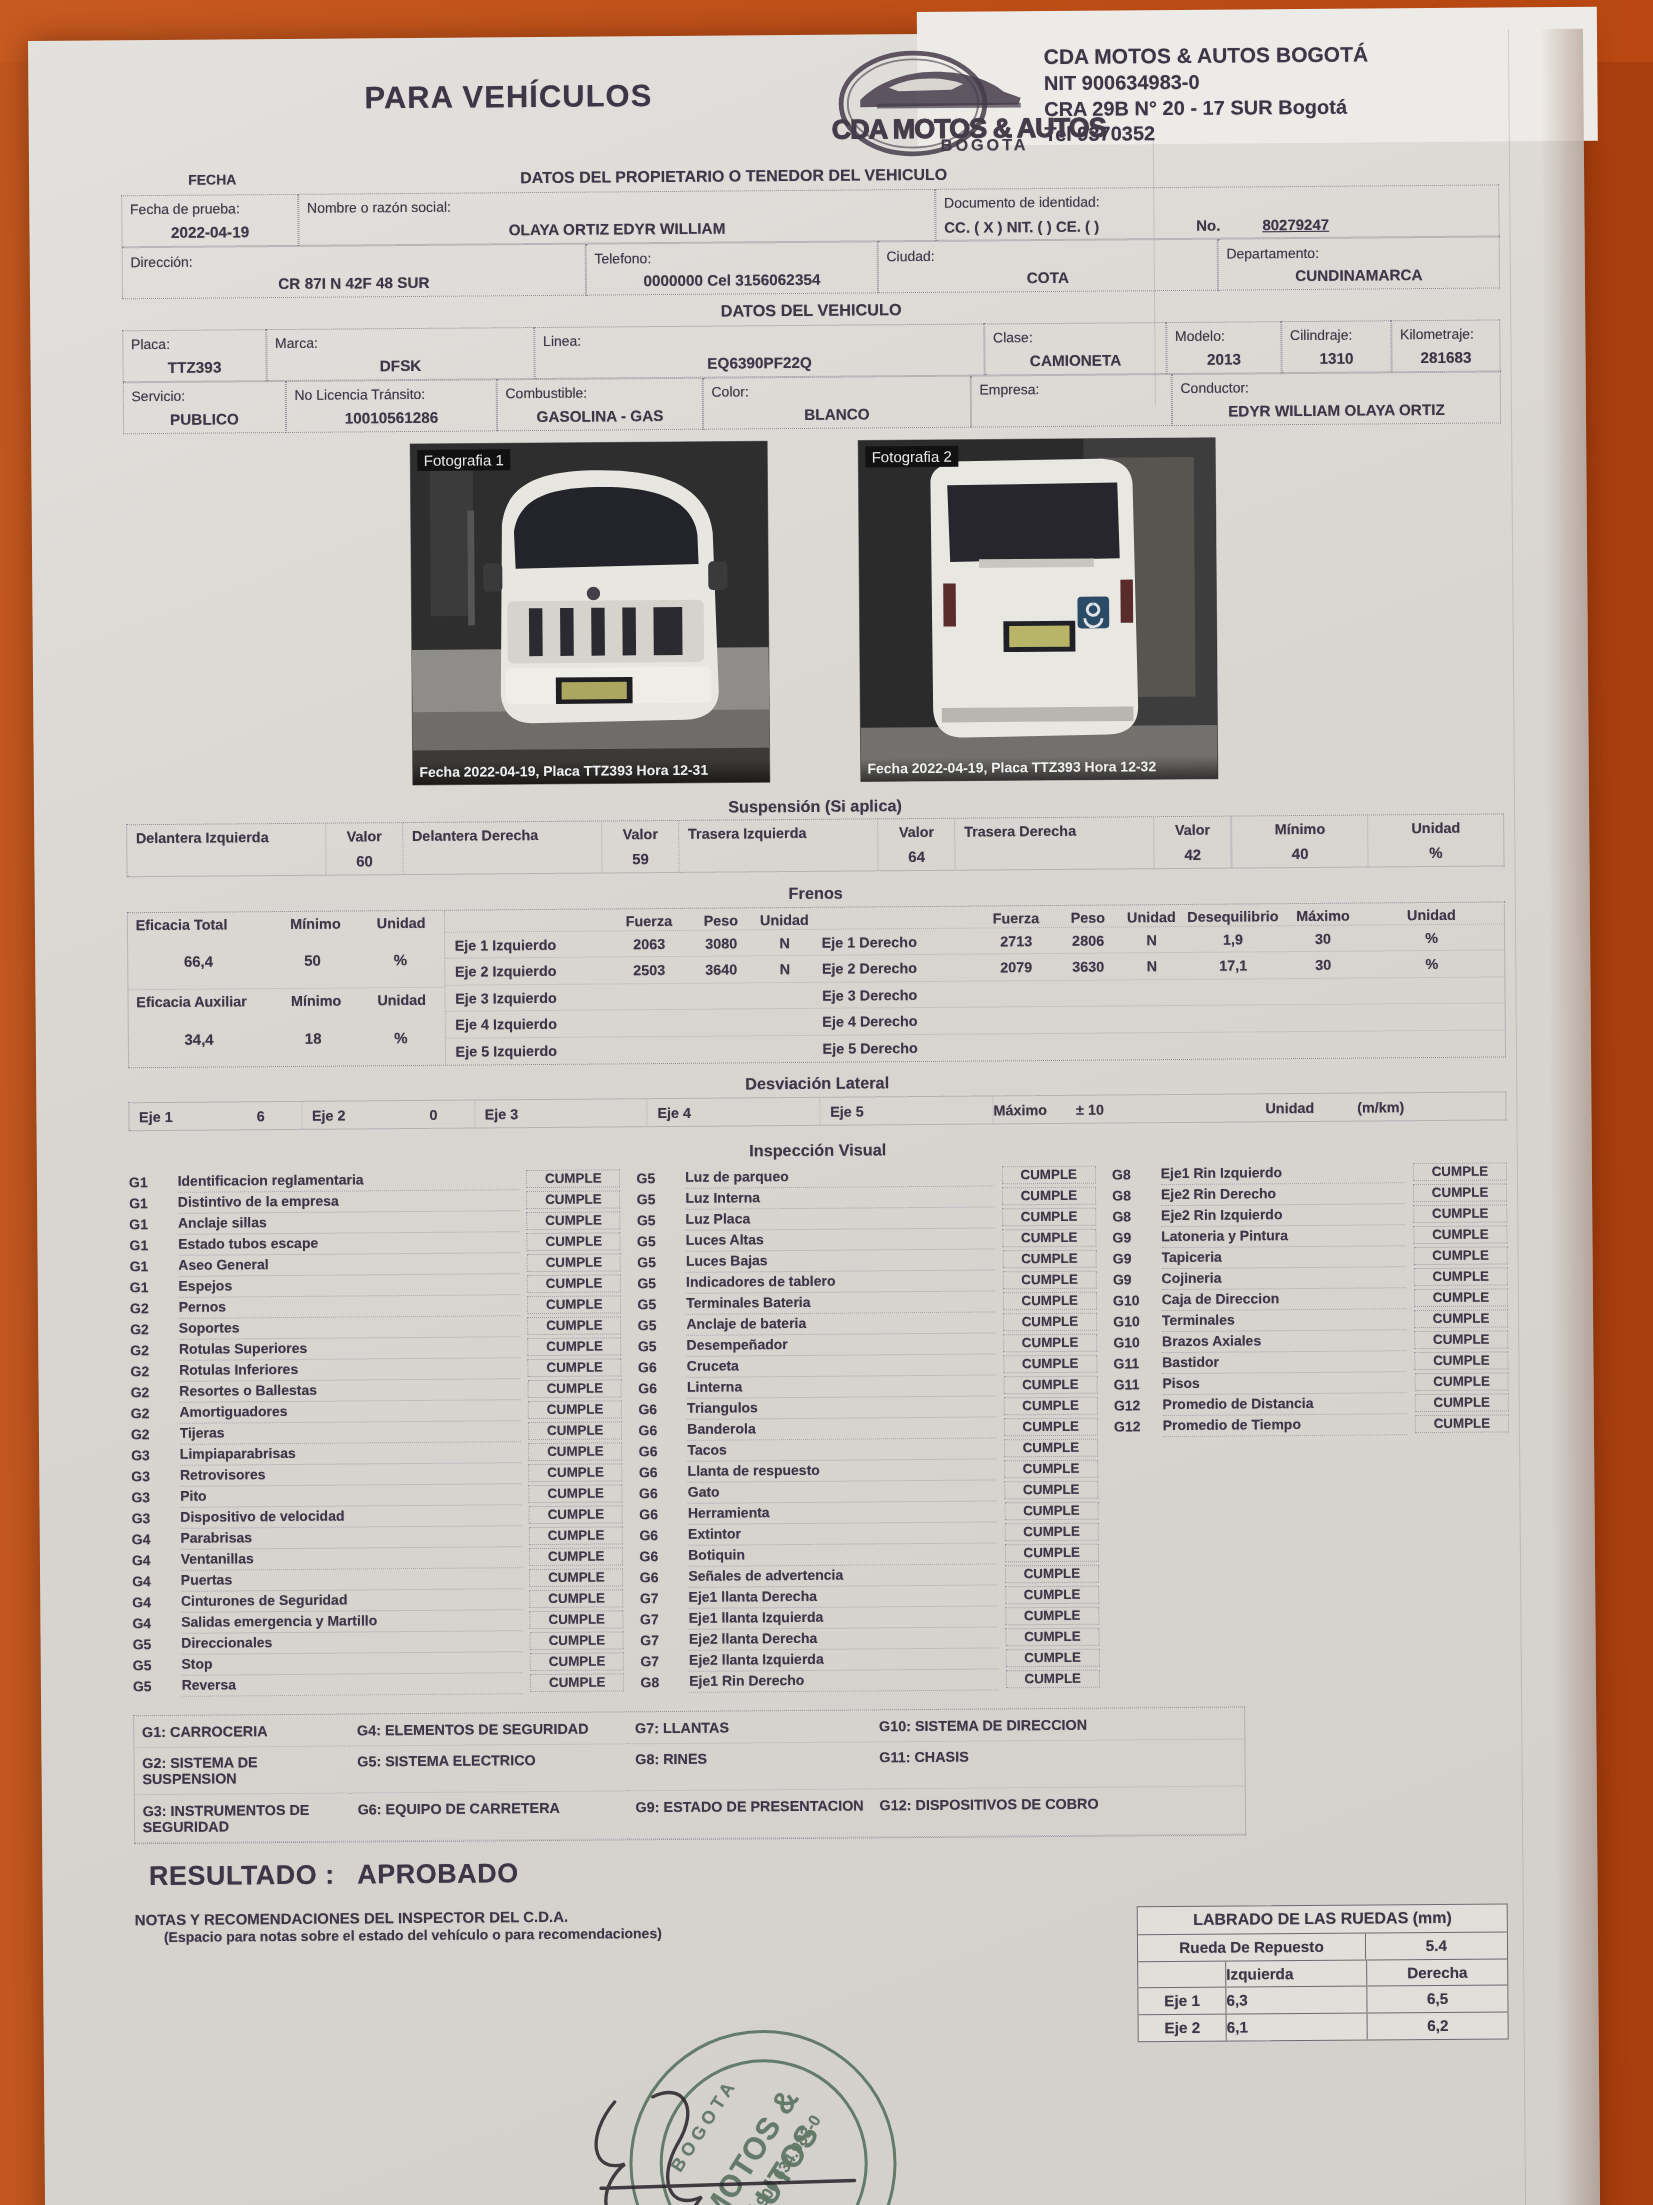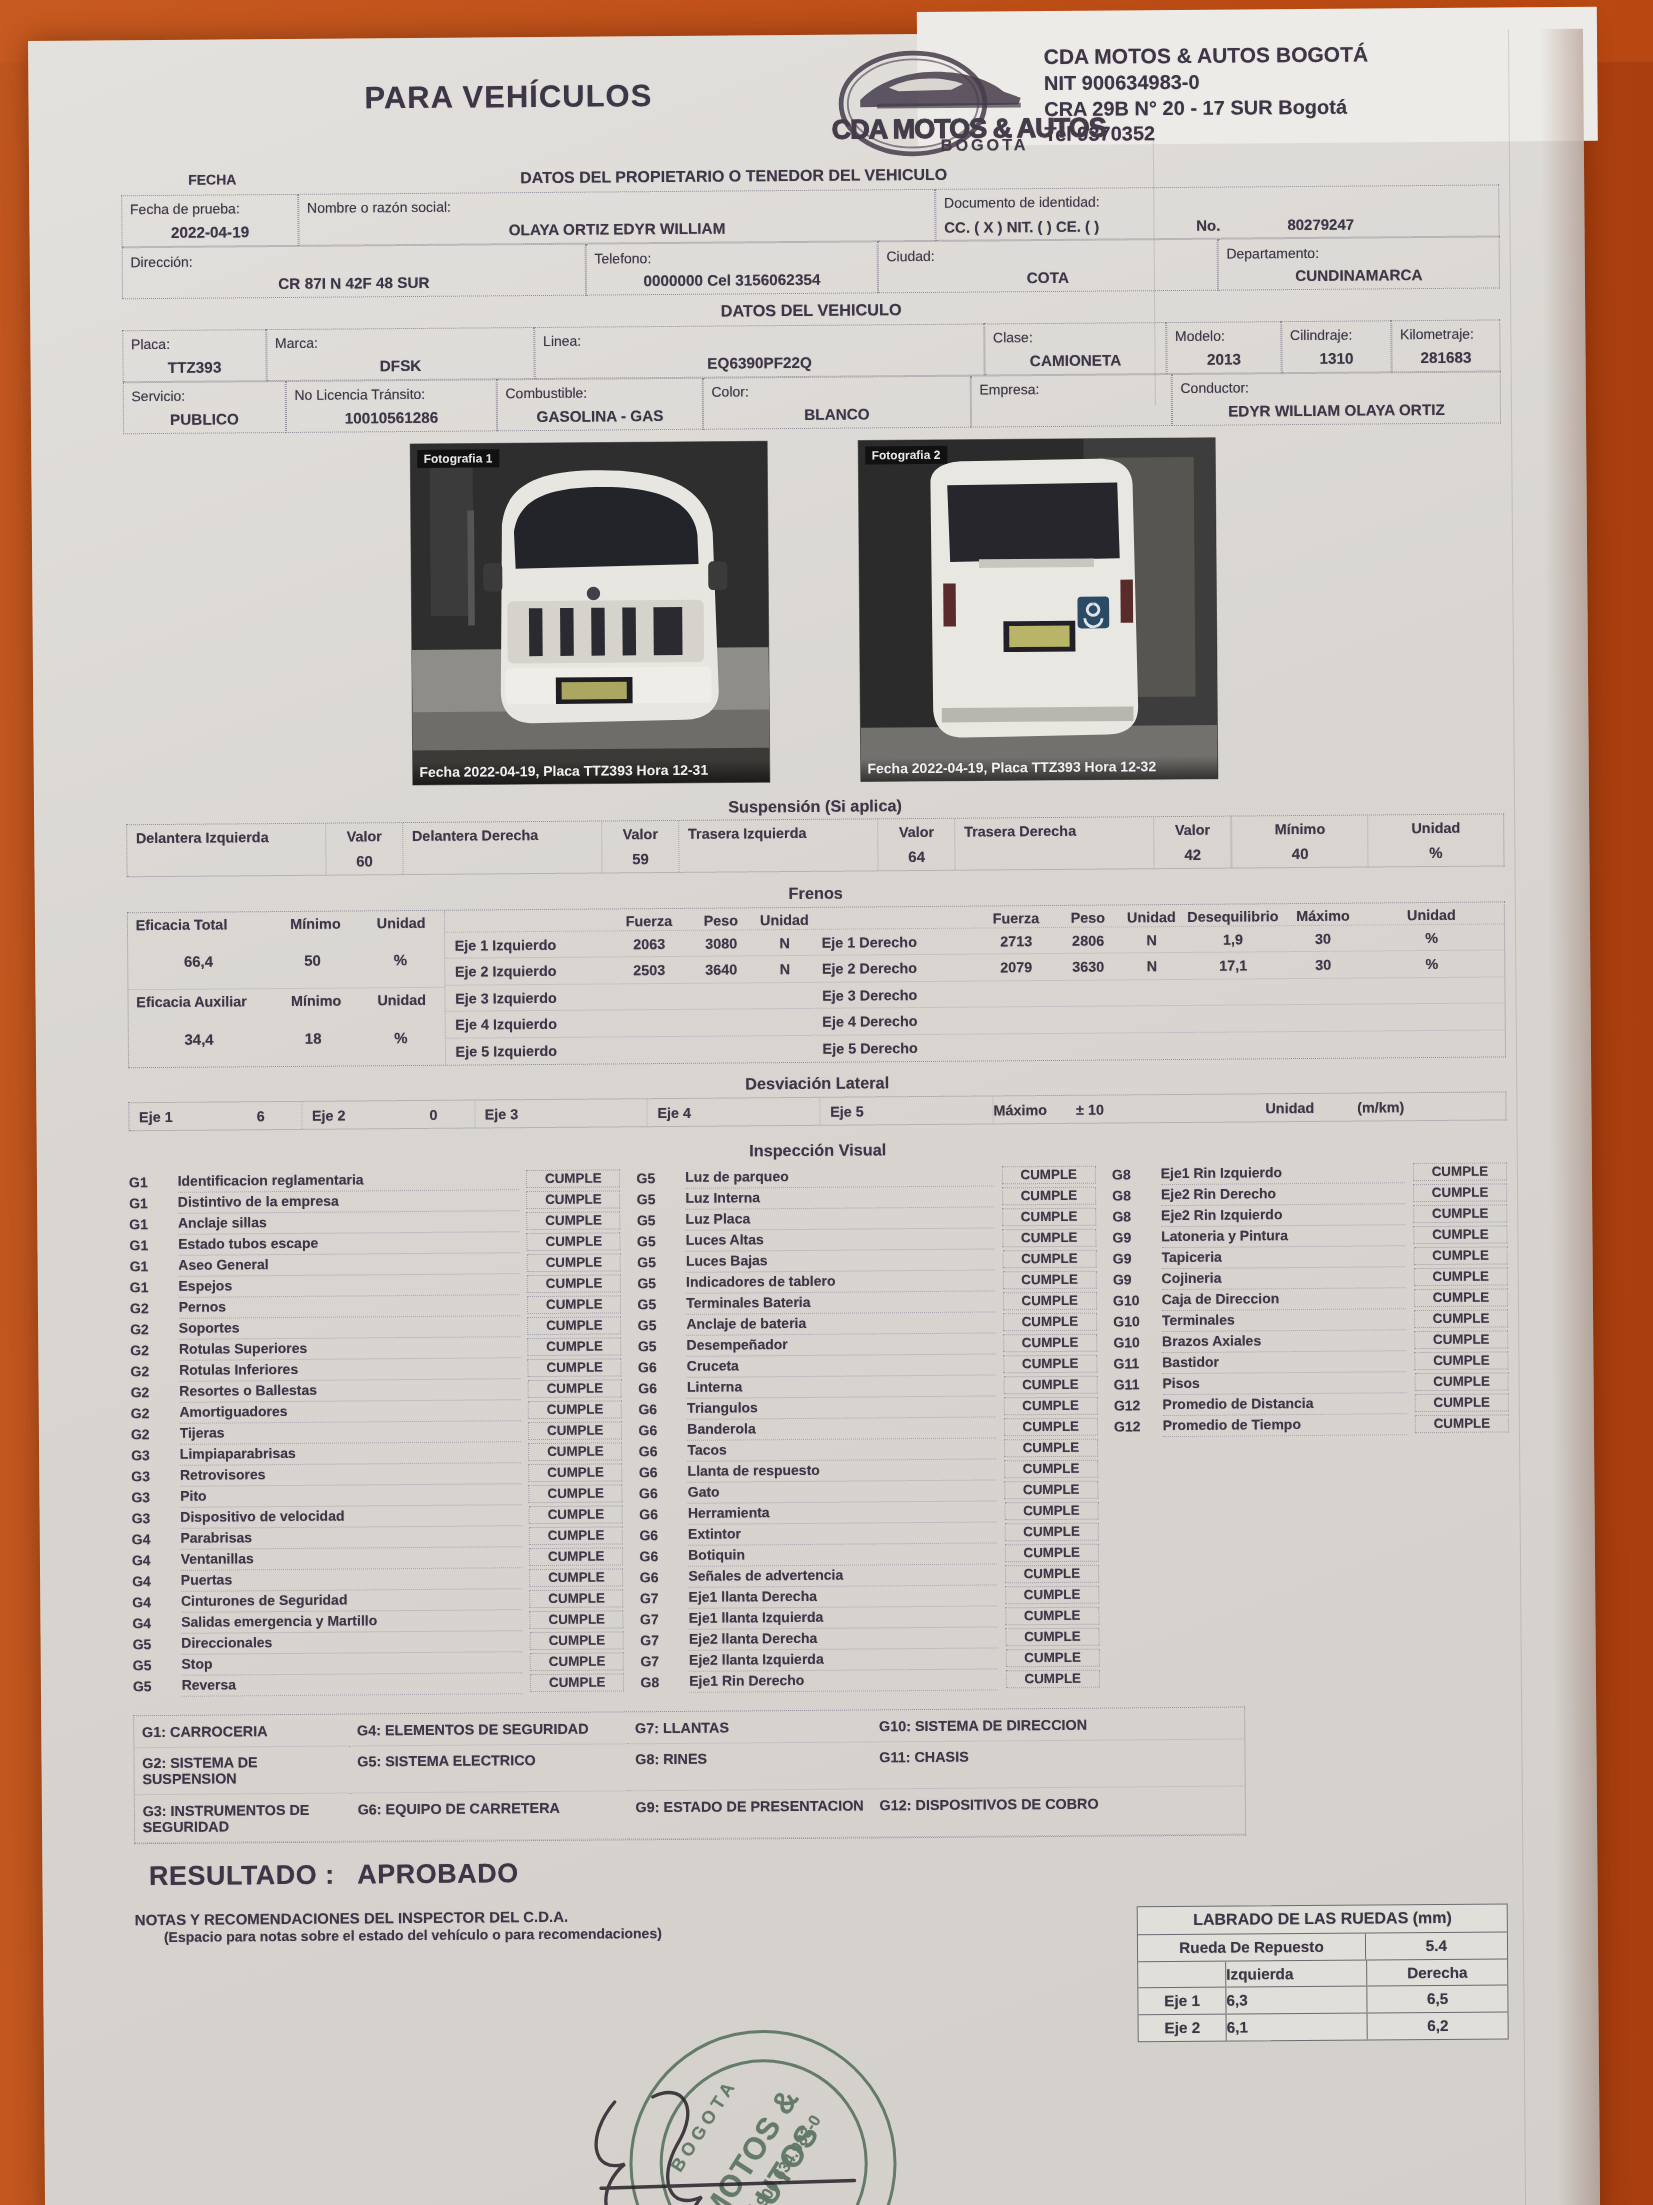--- a/index.html
+++ b/index.html
@@ -43,32 +43,32 @@
   .owner-head{display:flex;margin-top:2.9px;}
   .owner-head .fecha{font-size:14px;font-weight:bold;margin-left:67px;}
   .owner-head .ot{flex:1;text-align:center;font-size:16px;font-weight:bold;margin-right:268px;}
   .grid{display:grid;}
   .cell{border:1px dotted #938d99;padding:5.7px 7.7px 3.8px 7.7px;position:relative;}
   .cell .fvalue{margin-top:6.7px;}
   .own1{grid-template-columns:177px 637px 1fr;margin-top:4.8px;}
   .own2{grid-template-columns:464px 292px 340px 1fr;}
   .doc-line{display:flex;font-size:15px;font-weight:bold;margin-top:7.7px;}
   .doc-line .no-lab{margin-left:97px;}
-  .doc-line .no-val{margin-left:67px;}
+  .doc-line .no-val{margin-left:42px;text-decoration:underline;}
 
   .veh1{grid-template-columns:144px 268px 450px 182px 115px 110px 1fr;margin-top:4.8px;}
   .veh2{grid-template-columns:163px 211px 206px 268px 201px 1fr;}
 
   
   .photos{display:flex;margin-top:12.4px;margin-left:287px;gap:91px;}
   .photo{position:relative;width:357px;height:341px;background:#3c3c3c;overflow:hidden;
     box-shadow:0 0 0 0.5px #777;}
   .photo svg{position:absolute;left:0;top:0;}
-  .ptag{position:absolute;left:6.7px;top:5.7px;background:#111;color:#e8e8e8;font-size:12px;
-    font-weight:bold;padding:1.9px 6.7px;text-align:right;}
+  .ptag{position:absolute;left:6.7px;top:5.7px;background:#111;color:#e8e8e8;font-size:15px;
+    font-weight:normal;padding:1.9px 6.7px;text-align:right;}
   .pcap{position:absolute;left:0;bottom:0;width:100%;color:#f0f0f0;font-size:14px;font-weight:bold;
     padding:2.9px 5.7px 4.8px 6.7px;background:linear-gradient(to top,rgba(0,0,0,.55),rgba(0,0,0,0));}
 
   
   .susp{margin-top:14.4px;}
   .susp-row{display:flex;border:1px dotted #938d99;margin-top:3.8px;}
   .susp-items{display:flex;flex:8.6;}
   .susp-pair{display:flex;flex:1;}
   .sp-l{flex:2.45;border-right:1px dotted #a9a4ae;padding:4.8px 2.9px 4.8px 8.6px;}
   .sp-v{flex:1;border-right:1px dotted #a9a4ae;text-align:center;padding:4.8px 0;}

